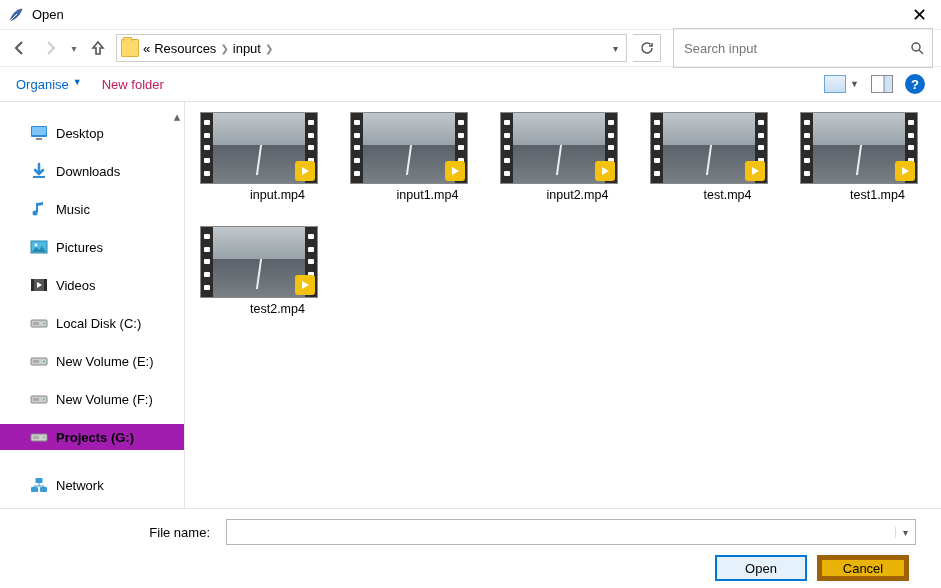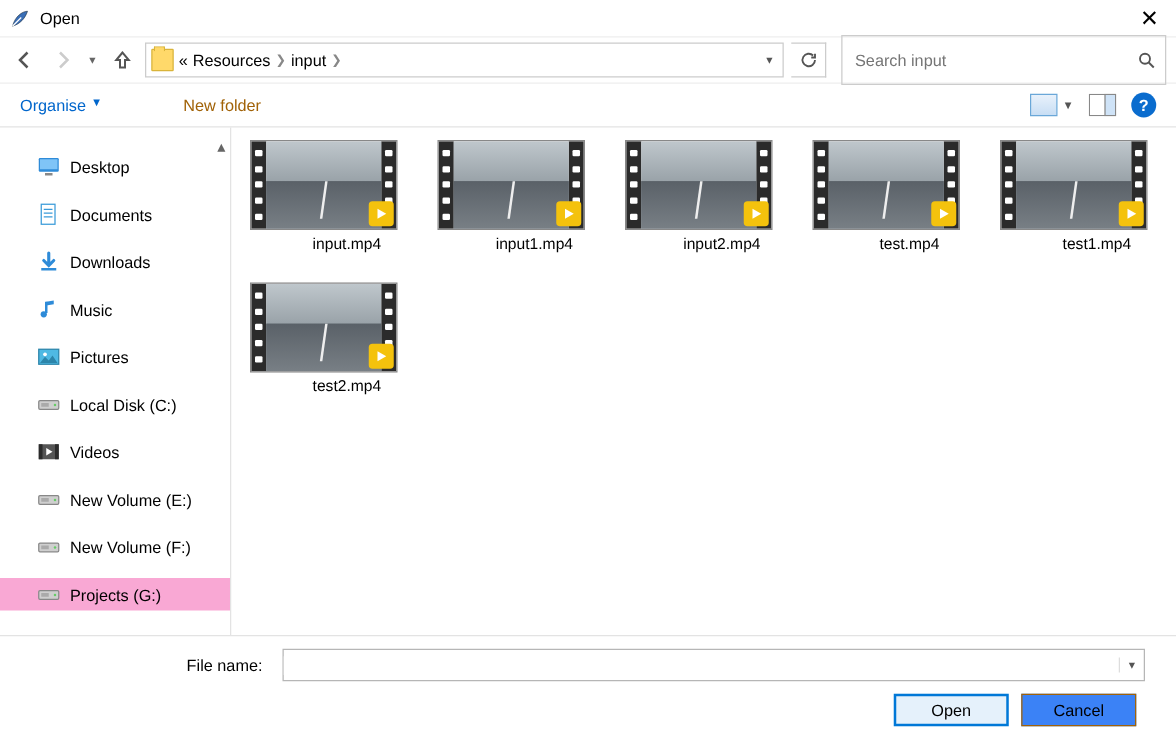--- a/index.html
+++ b/index.html
@@ -16,29 +16,29 @@
   .folder-icon::before { content:""; position:absolute; top:-3px; left:1px; width:7px; height:3px; background:#ffd96a; border:1px solid #d9b43a; border-bottom:none; border-radius:1px 1px 0 0;}
   .crumb { display:flex; align-items:center; gap:4px; }
   .crumb .sep { color:#888; font-size:10px; }
   .addrbox .spacer { flex:1; }
   .addr-dropdown { color:#555; font-size:10px; padding:0 4px; cursor:pointer;}
   .refresh { width:28px; height:28px; border:1px solid #ccc; border-left:none; display:flex; align-items:center; justify-content:center; cursor:pointer;}
   .searchbox { width:260px; height:40px; border:1px solid #ccc; display:flex; align-items:center; padding:0 8px; color:#777; margin-left:6px;}
   .searchbox input { border:none; outline:none; flex:1; font-size:13px; color:#333; background:transparent;}
   .toolbar { height:36px; border-top:1px solid #eee; border-bottom:1px solid #e3e3e3; display:flex; align-items:center; padding:0 16px; gap:20px;}
   .toolbar .org { color:#0066cc; cursor:pointer; display:flex; align-items:flex-start; gap:4px;}
-  .toolbar .newf { color:#a16207; cursor:pointer;margin-left:45px;}
+  .toolbar .newf { color:#be185d; cursor:pointer;}
   .toolbar .right { margin-left:auto; display:flex; align-items:center; gap:12px;}
   .viewbtn { width:22px; height:18px; border:1px solid #6aa7d8; background:linear-gradient(#e8f1fb,#c8def4); display:inline-block;}
   .help { width:20px; height:20px; border-radius:50%; background:#0a6cce; color:#fff; display:flex; align-items:center; justify-content:center; font-size:13px; font-weight:bold; cursor:pointer;}
   .body { display:flex; height: calc(588px - 30px - 36px - 36px - 80px); }
   .sidebar { width:185px; border-right:1px solid #e3e3e3; overflow-y:auto; position:relative; padding:6px 0;}
   .sidebar-scroll-indicator{position:absolute; right:2px; top:6px; width:10px; height:16px; display:flex; align-items:center; justify-content:center; color:#666;}
   .nav-item { display:flex; align-items:center; gap:8px; padding:4px 10px 4px 30px; cursor:pointer; white-space:nowrap;margin-top:12px;}
-  .nav-item.selected { background:#f9a8d4; }
+  .nav-item.selected { background:#a21caf;font-weight:bold; }
   .nav-item .ic { width:18px; height:18px; flex-shrink:0; display:flex; align-items:center; justify-content:center;}
   .nav-group-gap { height:10px; }
   .content { flex:1; padding:10px 14px; overflow:auto;}
   .grid { display:flex; flex-wrap:wrap; gap:24px 30px; align-content:flex-start;}
   .file { width:120px; display:flex; flex-direction:column; align-items:center; gap:4px; cursor:pointer;}
   .thumb { width:118px; height:72px; background:#f3f3f3; border:1px solid #888; position:relative; overflow:hidden;}
   .sprocket { position:absolute; top:0; bottom:0; width:12px; background:#2b2b2b; display:flex; flex-direction:column; justify-content:space-around; padding:3px 0;}
   .sprocket.left{left:0;} .sprocket.right{right:0;}
   .sprocket i{display:block; width:6px; height:5px; background:#fff; margin:0 auto; border-radius:1px;}
   .frame{position:absolute; left:12px; right:12px; top:0; bottom:0; background:linear-gradient(#bfc7cc 0%, #9aa3a9 45%, #6c767d 46%, #7e878e 100%); }
@@ -47,21 +47,21 @@
   .play-badge{position:absolute; right:2px; bottom:2px; width:20px; height:20px; background:#f4c20d; border-radius:3px; display:flex; align-items:center; justify-content:center;}
   .play-badge::after{content:""; border-left:7px solid #fff; border-top:4px solid transparent; border-bottom:4px solid transparent;}
   .fname{font-size:12.5px; text-align:center;padding-left:37px;}
   .footer { height:57px; border-top:1px solid #e3e3e3; padding:10px 16px; display:flex; flex-direction:column; gap:10px;}
   .fn-row{ display:flex; align-items:center; gap:10px;}
   .fn-row label{ width:200px; text-align:right; padding-right:6px; font-size:13px;}
   .fn-row .combo{ flex:1; max-width:690px; height:26px; border:1px solid #b6b6b6; display:flex; align-items:center;}
   .fn-row .combo input{flex:1; border:none; outline:none; padding:0 6px; font-size:13px;}
   .fn-row .combo .dd{ width:20px; text-align:center; color:#555; border-left:1px solid #ddd; cursor:pointer; font-size:10px;}
   .btn-row{ display:flex; justify-content:flex-end; gap:10px; padding-right:16px;}
-  .btn{ width:92px; height:26px; border:1px solid #a16207; background:#3b82f6; display:flex; align-items:center; justify-content:center; cursor:pointer; font-size:13px;}
+  .btn{ width:92px; height:26px; border:5px solid #a16207; background:#eab308; display:flex; align-items:center; justify-content:center; cursor:pointer; font-size:13px;}
   .btn.primary{ border:2px solid #0078d7; background:#e5f1fb;}
   .tri-down{ font-size:9px; color:#0066cc;}
   svg{display:block;}
 </style>
 </head>
 <body>
 
 <div class="titlebar">
   <span class="feather">
     <svg viewBox="0 0 16 16">
@@ -149,31 +149,20 @@
               <rect x="1" y="2" width="16" height="11" rx="1" fill="#2e8bd8"></rect>
               <rect x="2" y="3" width="14" height="8" fill="#7fc4f7"></rect>
               <rect x="6" y="14" width="6" height="2" fill="#888"></rect>
             </svg>
           </span>
           <span>Desktop</span>
         </div>
         <div class="nav-item">
           <span class="ic">
             <svg width="18" height="18" viewBox="0 0 18 18">
-              <rect x="3" y="1" width="11" height="16" fill="#fff" stroke="#3a9bd9"></rect>
-              <line x1="5" y1="5" x2="12" y2="5" stroke="#3a9bd9"></line>
-              <line x1="5" y1="8" x2="12" y2="8" stroke="#3a9bd9"></line>
-              <line x1="5" y1="11" x2="12" y2="11" stroke="#3a9bd9"></line>
-            </svg>
-          </span>
-          <span>Documents</span>
-        </div>
-        <div class="nav-item">
-          <span class="ic">
-            <svg width="18" height="18" viewBox="0 0 18 18">
               <path d="M9 2v9M5 8l4 4 4-4" stroke="#2e8bd8" stroke-width="2.5" fill="none" stroke-linecap="round"></path>
               <line x1="3" y1="15" x2="15" y2="15" stroke="#2e8bd8" stroke-width="2"></line>
             </svg>
           </span>
           <span>Downloads</span>
         </div>
         <div class="nav-item">
           <span class="ic">
             <svg width="18" height="18" viewBox="0 0 18 18">
               <path d="M7 3v9" stroke="#2e8bd8" stroke-width="2"></path>
@@ -185,41 +174,41 @@
         </div>
         <div class="nav-item">
           <span class="ic">
             <svg width="18" height="18" viewBox="0 0 18 18">
               <rect x="1" y="3" width="16" height="12" fill="#4fb9e3" stroke="#2c85aa"></rect>
               <circle cx="6" cy="7" r="1.5" fill="#fff"></circle>
               <path d="M2 14l4-5 3 3 3-4 4 6z" fill="#2c85aa"></path>
             </svg>
           </span>
           <span>Pictures</span>
-        </div>
-        <div class="nav-item">
-          <span class="ic">
-            <svg width="18" height="18" viewBox="0 0 18 18">
-              <rect x="1" y="6" width="16" height="7" rx="1" fill="#cfcfcf" stroke="#888"></rect>
-              <circle cx="14" cy="9.5" r="1" fill="#6c6"></circle>
-              <rect x="3" y="8" width="6" height="3" fill="#aaa"></rect>
-            </svg>
-          </span>
-          <span>Local Disk (C:)</span>
         </div>
         <div class="nav-item">
           <span class="ic">
             <svg width="18" height="18" viewBox="0 0 18 18">
               <rect x="1" y="3" width="16" height="12" fill="#555"></rect>
               <rect x="1" y="3" width="3" height="12" fill="#2b2b2b"></rect>
               <rect x="14" y="3" width="3" height="12" fill="#2b2b2b"></rect>
               <polygon points="7,6 12,9 7,12" fill="#fff"></polygon>
             </svg>
           </span>
           <span>Videos</span>
+        </div>
+        <div class="nav-item">
+          <span class="ic">
+            <svg width="18" height="18" viewBox="0 0 18 18">
+              <rect x="1" y="6" width="16" height="7" rx="1" fill="#cfcfcf" stroke="#888"></rect>
+              <circle cx="14" cy="9.5" r="1" fill="#6c6"></circle>
+              <rect x="3" y="8" width="6" height="3" fill="#aaa"></rect>
+            </svg>
+          </span>
+          <span>Local Disk (C:)</span>
         </div>
         <div class="nav-item">
           <span class="ic">
             <svg width="18" height="18" viewBox="0 0 18 18">
               <rect x="1" y="6" width="16" height="7" rx="1" fill="#cfcfcf" stroke="#888"></rect>
               <circle cx="14" cy="9.5" r="1" fill="#6c6"></circle>
               <rect x="3" y="8" width="6" height="3" fill="#aaa"></rect>
             </svg>
           </span>
           <span>New Volume (E:)</span>

